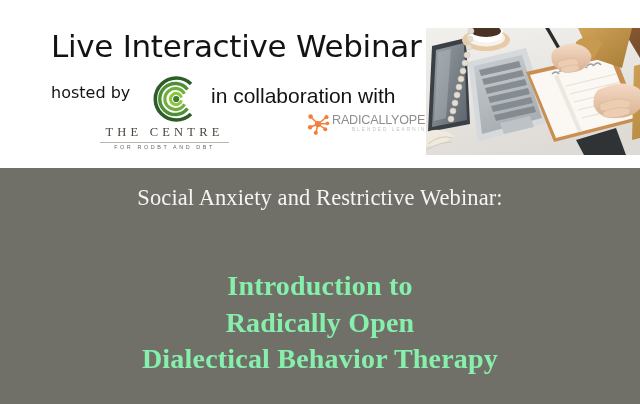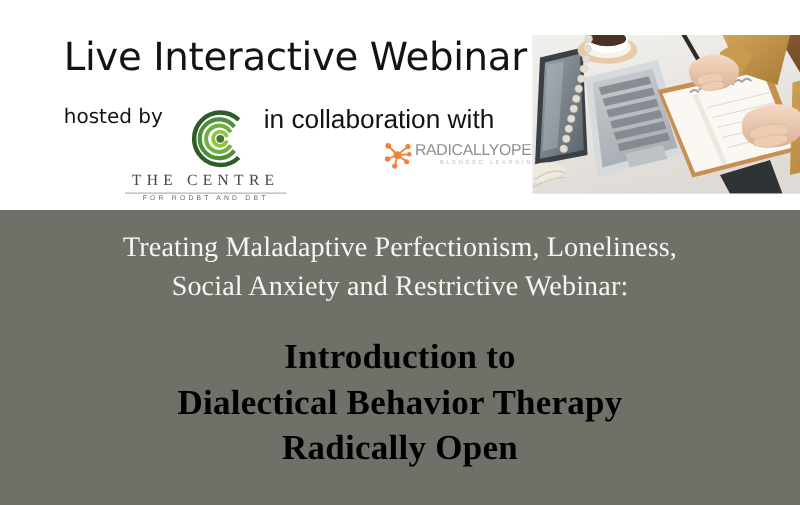--- a/index.html
+++ b/index.html
@@ -79,21 +79,21 @@
     font-weight: 400;
     color: #131313;
     white-space: nowrap;
     line-height: 1.1;
   }
 
   
   .centre-logo {
     position: absolute;
     left: 52px;
-    top: 87px;
+    top: 75px;
     width: 145px;
     height: 82px;
   }
   .centre-mark {
     position: absolute;
     left: 58px;
     top: 0px;
     width: 48px;
     height: 48px;
   }
@@ -208,21 +208,21 @@
 
   .main-title {
     position: absolute;
     left: 0;
     top: 100px;
     width: 640px;
     text-align: center;
     font-family: "Liberation Serif", serif;
     font-size: 28px;
     font-weight: bold;
-    color: #000000;
+    color: #86efac;
     line-height: 1.31;
     letter-spacing: 0.2px;
   }
   .main-title .ln { display: block; }
 </style>
 </head>
 <body>
 
 <div class="poster">
 
@@ -416,24 +416,23 @@
           <path d="M2 116 q12 -10 24 -6"></path>
           <path d="M0 122 q14 -8 26 -8"></path>
         </g>
       </svg>
     </div>
   </div>
 
   <div class="gray-band">
 
     <div class="subtitle">
-      <span class="ln">Treating Maladaptive Perfectionism, Loneliness,</span>
       <span class="ln">Social Anxiety and Restrictive Webinar:</span>
     </div>
 
     <div class="main-title">
       <span class="ln">Introduction to</span>
+      <span class="ln">Radically Open</span>
       <span class="ln">Dialectical Behavior Therapy</span>
-      <span class="ln">Radically Open</span>
     </div>
 
   </div>
 </div>
 
 </body></html>

